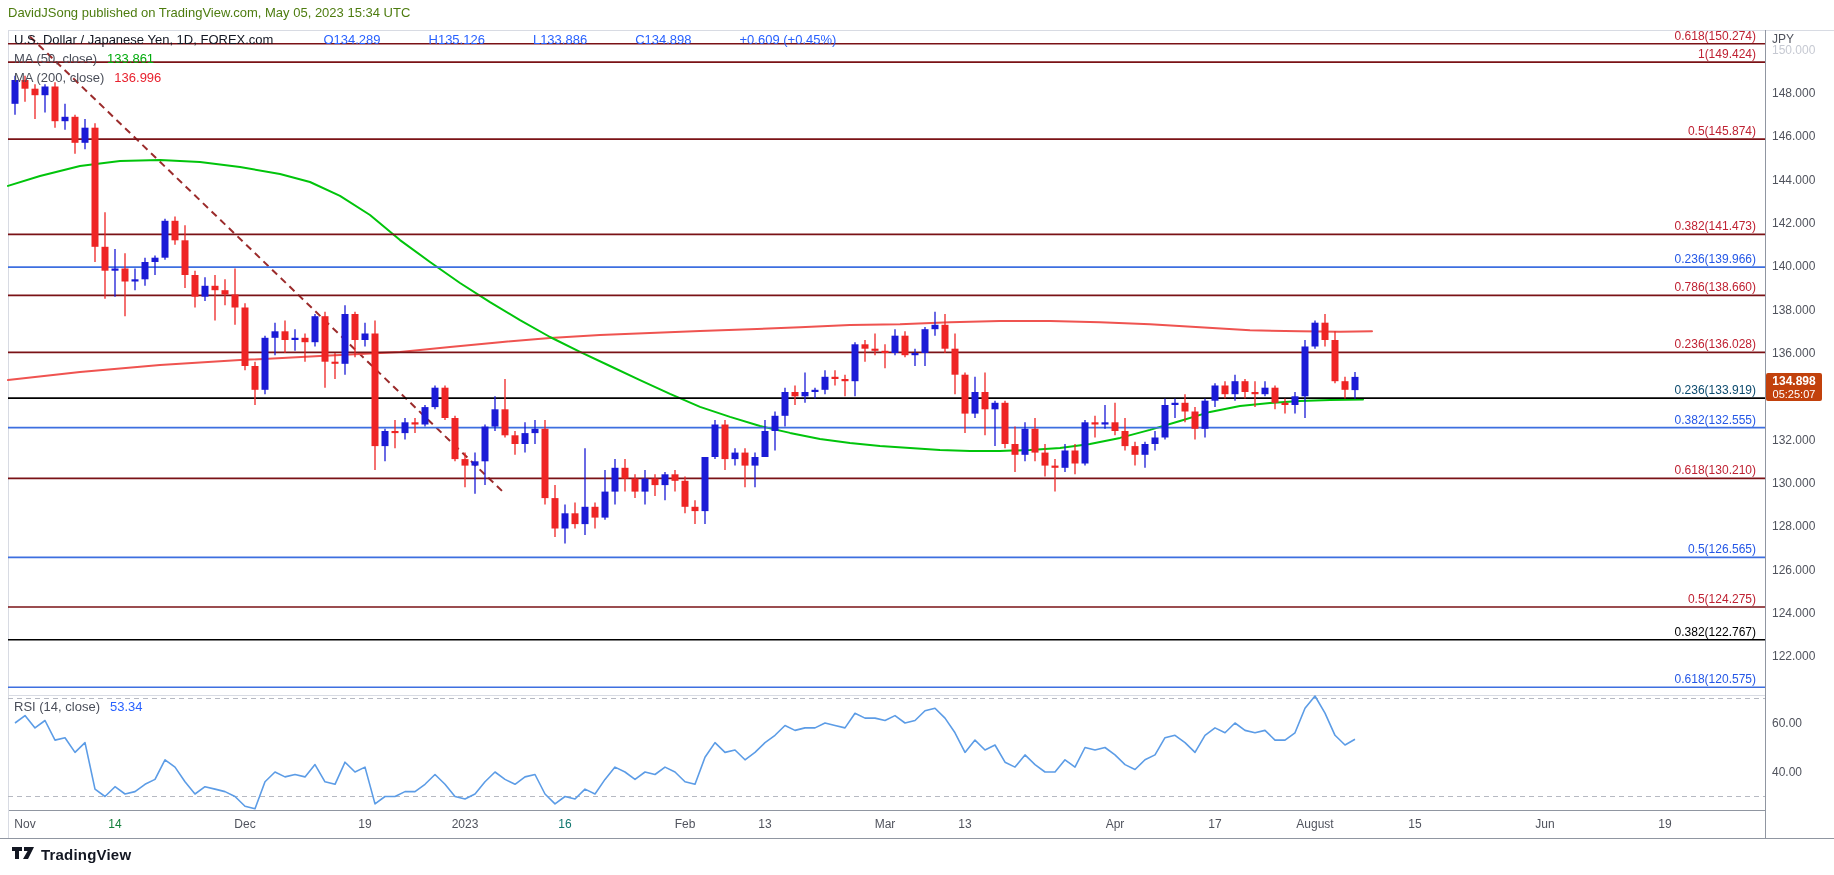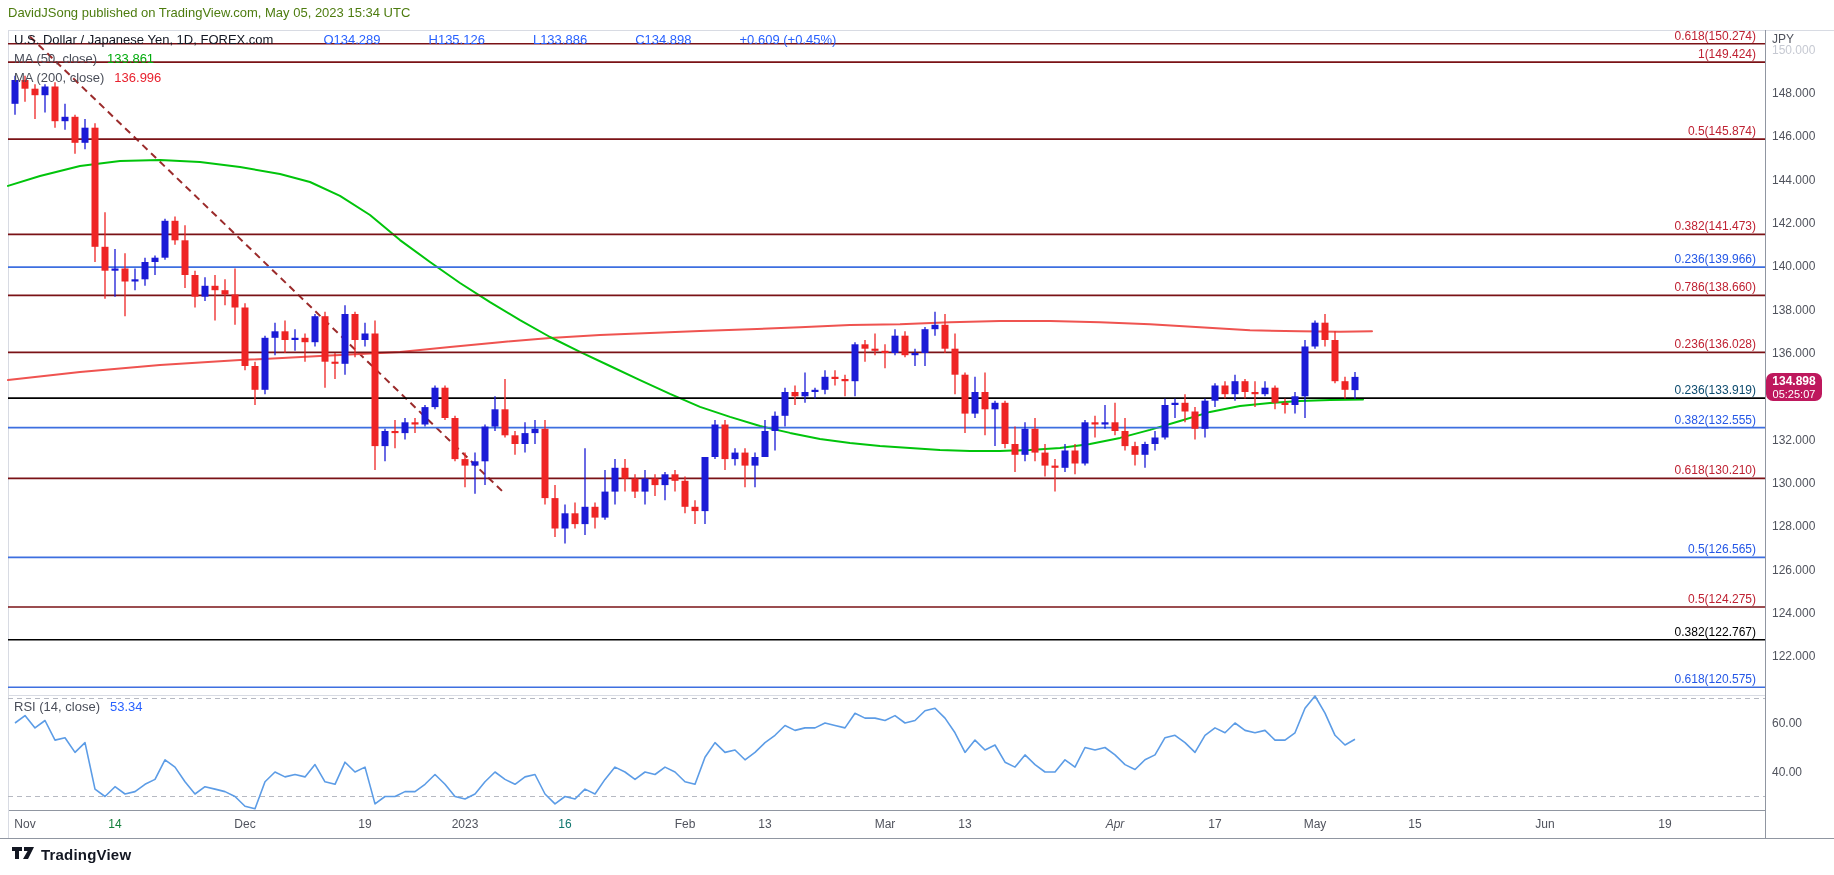--- a/index.html
+++ b/index.html
@@ -391,29 +391,29 @@
       <div class="lbl" style="left: 25px; top: 816px; transform: translateX(-50%); color: rgb(80, 83, 93);">Nov</div>
       <div class="lbl" style="left: 115px; top: 816px; transform: translateX(-50%); color: #15803d;">14</div>
       <div class="lbl" style="left: 245px; top: 816px; transform: translateX(-50%); color: rgb(80, 83, 93);">Dec</div>
       <div class="lbl" style="left: 365px; top: 816px; transform: translateX(-50%); color: rgb(80, 83, 93);">19</div>
       <div class="lbl" style="left: 465px; top: 816px; transform: translateX(-50%); color: rgb(80, 83, 93);">2023</div>
       <div class="lbl" style="left: 565px; top: 816px; transform: translateX(-50%); color: #0f766e;">16</div>
       <div class="lbl" style="left: 685px; top: 816px; transform: translateX(-50%); color: rgb(80, 83, 93);">Feb</div>
       <div class="lbl" style="left: 765px; top: 816px; transform: translateX(-50%); color: rgb(80, 83, 93);">13</div>
       <div class="lbl" style="left: 885px; top: 816px; transform: translateX(-50%); color: rgb(80, 83, 93);">Mar</div>
       <div class="lbl" style="left: 965px; top: 816px; transform: translateX(-50%); color: rgb(80, 83, 93);">13</div>
-      <div class="lbl" style="left: 1115px; top: 816px; transform: translateX(-50%); color: rgb(80, 83, 93); font-style: italic;">Apr</div>
+      <div class="lbl" style="left: 1115px; top: 816px; transform: translateX(-50%); color: rgb(80, 83, 93);">Apr</div>
       <div class="lbl" style="left: 1215px; top: 816px; transform: translateX(-50%); color: rgb(80, 83, 93);">17</div>
-      <div class="lbl" style="left: 1315px; top: 816px; transform: translateX(-50%); color: rgb(80, 83, 93);">May</div>
+      <div class="lbl" style="left: 1315px; top: 816px; transform: translateX(-50%); color: rgb(80, 83, 93);">August</div>
       <div class="lbl" style="left: 1415px; top: 816px; transform: translateX(-50%); color: rgb(80, 83, 93);">15</div>
       <div class="lbl" style="left: 1545px; top: 816px; transform: translateX(-50%); color: rgb(80, 83, 93);">Jun</div>
       <div class="lbl" style="left: 1665px; top: 816px; transform: translateX(-50%); color: rgb(80, 83, 93);">19</div>
     </div>
 
-  <div class="badge" id="badge" style="background: #be185d; border-radius: 7px;">
+  <div class="badge" id="badge" style="background: #c2410c;">
     <div class="bp">134.898</div>
     <div class="bc">05:25:07</div>
   </div>
 
   <div class="logo">
     <svg width="23" height="17" viewBox="0 0 23 17">
       <path d="M0 1 h10 v4 h-3 v8 h-4 v-8 h-3 z" fill="#131722"></path>
       <path d="M12 1 h10 l-6 12 h-5 l4.6 -8 h-3.6 z" fill="#131722"></path>
     </svg>
     <span>TradingView</span>

